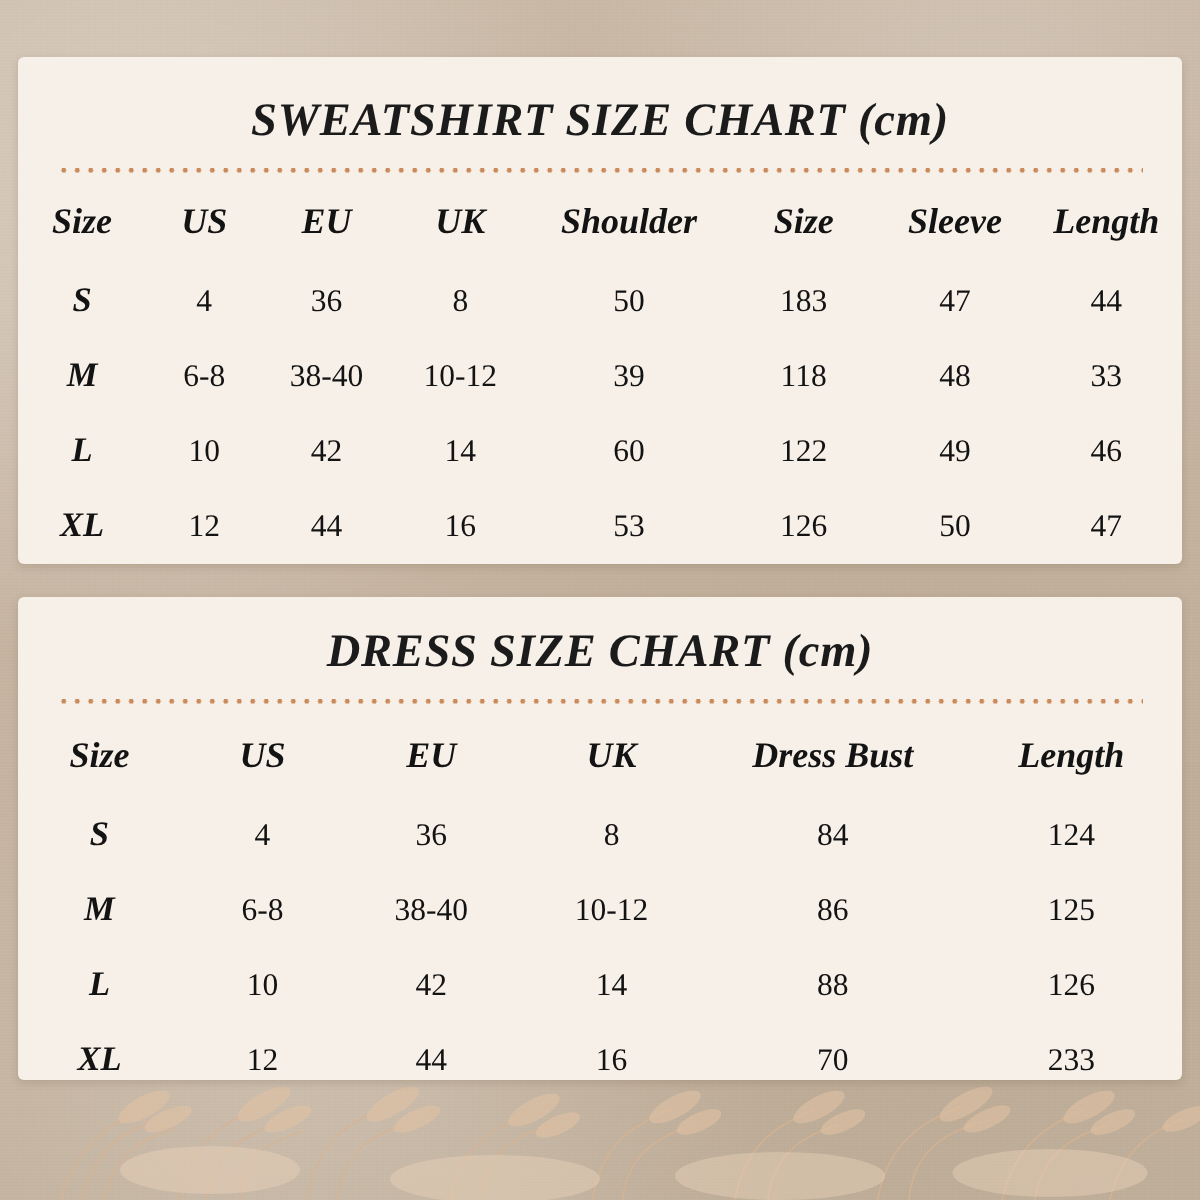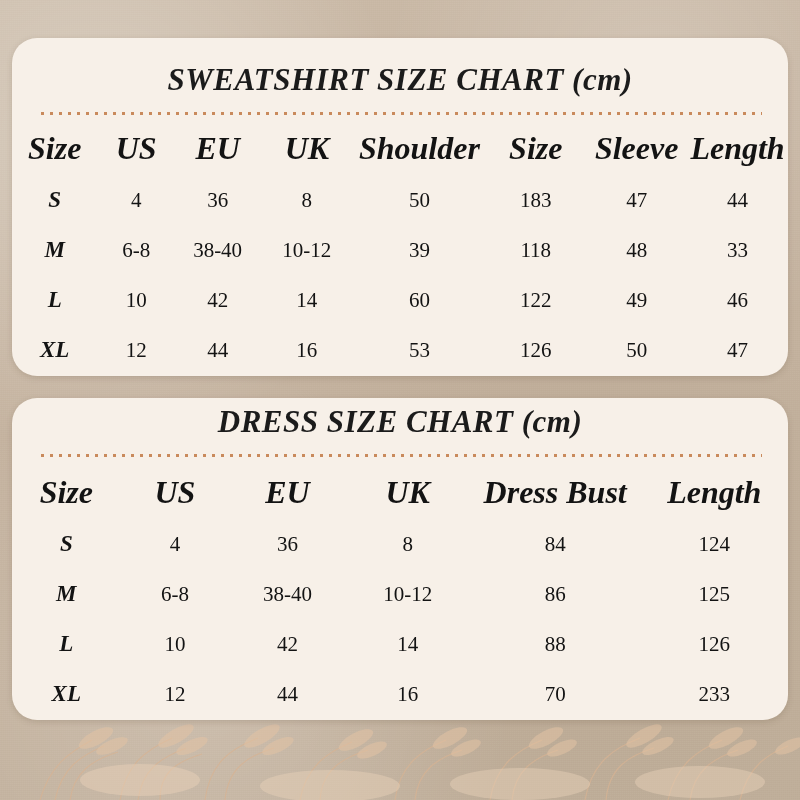--- a/index.html
+++ b/index.html
@@ -44,36 +44,36 @@
     width: 800px;
     height: 140px;
     pointer-events: none;
   }
 
   .card {
     position: absolute;
     left: 12px;
     width: 776px;
     background: #f7f0e8;
-    border-radius: 25px;
+    border-radius: 4px;
     box-shadow: 0 2px 6px rgba(90,70,52,0.18);
   }
   #card-sweatshirt { top: 38px; height: 338px; }
   #card-dress      { top: 398px; height: 322px; }
 
   .card-title {
     text-align: center;
     font-family: "Liberation Serif", serif;
     font-weight: bold;
     font-style: italic;
     color: #1b1b1b;
     letter-spacing: .5px;
   }
   #card-sweatshirt .card-title { font-size: 31px; padding-top: 24px; }
-  #card-dress .card-title { font-size: 31px; padding-top: 6px; }
+  #card-dress .card-title { font-size: 31px; padding-top: 18px; }
 
   .dotted-rule {
     margin: 14px 26px 0 26px;
     height: 3px;
     background-image: radial-gradient(circle, #c98a5c 0, #c98a5c 1.6px, rgba(0,0,0,0) 1.7px);
     background-size: 9px 3px;
     background-repeat: repeat-x;
     background-position: 0 center;
   }
 
@@ -84,21 +84,21 @@
   }
   th, td {
     font-family: "Liberation Serif", serif;
     color: #131313;
     text-align: center;
     padding: 0;
   }
   th {
     font-weight: bold;
     font-style: italic;
-    font-size: 32px;
+    font-size: 24px;
     height: 54px;
     vertical-align: middle;
   }
   td {
     font-size: 21px;
     height: 50px;
     vertical-align: middle;
   }
   td.size-cell {
     font-weight: bold;

